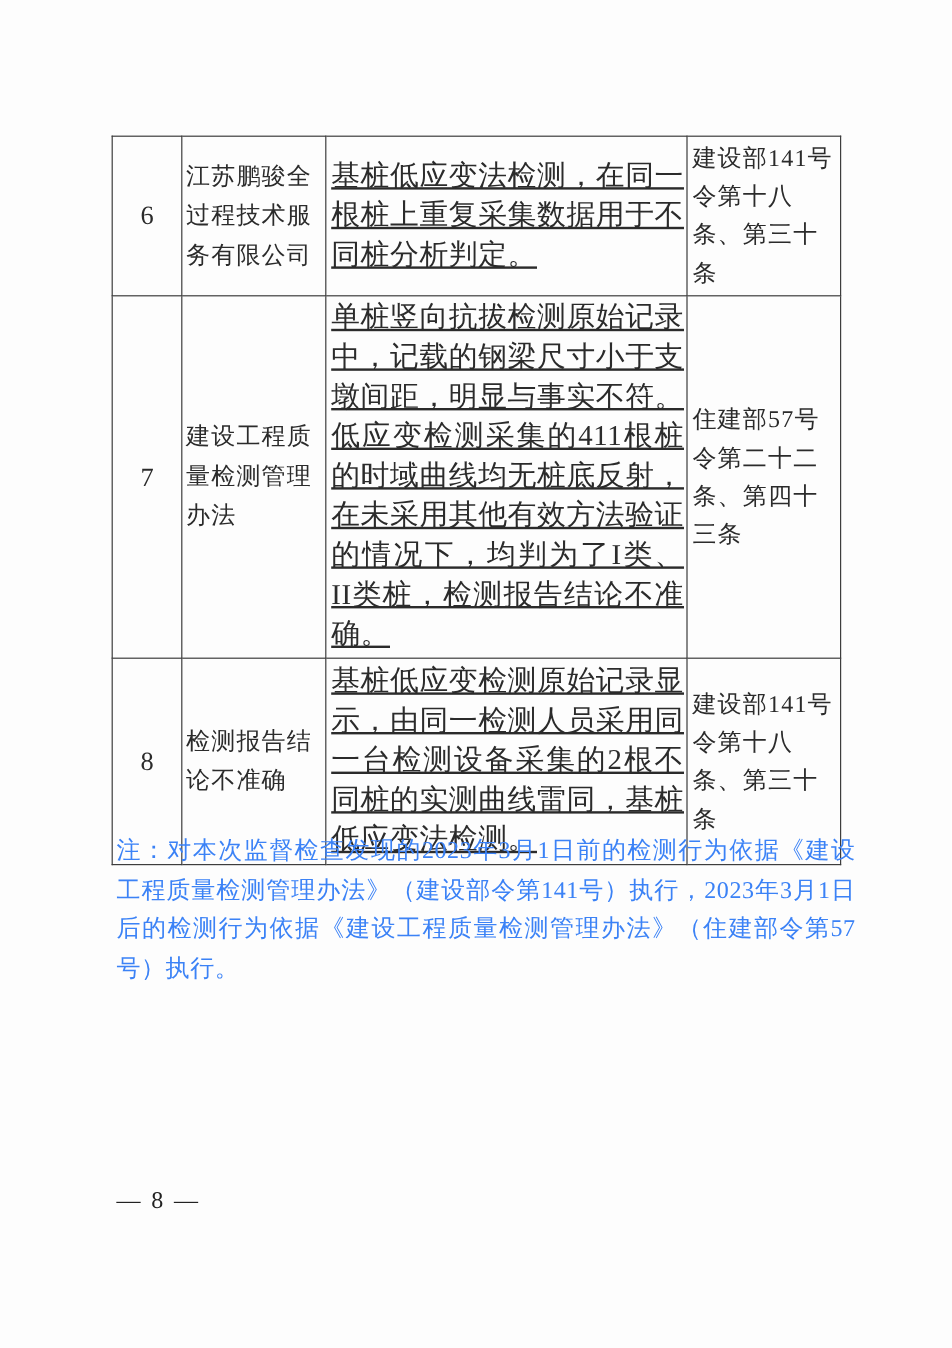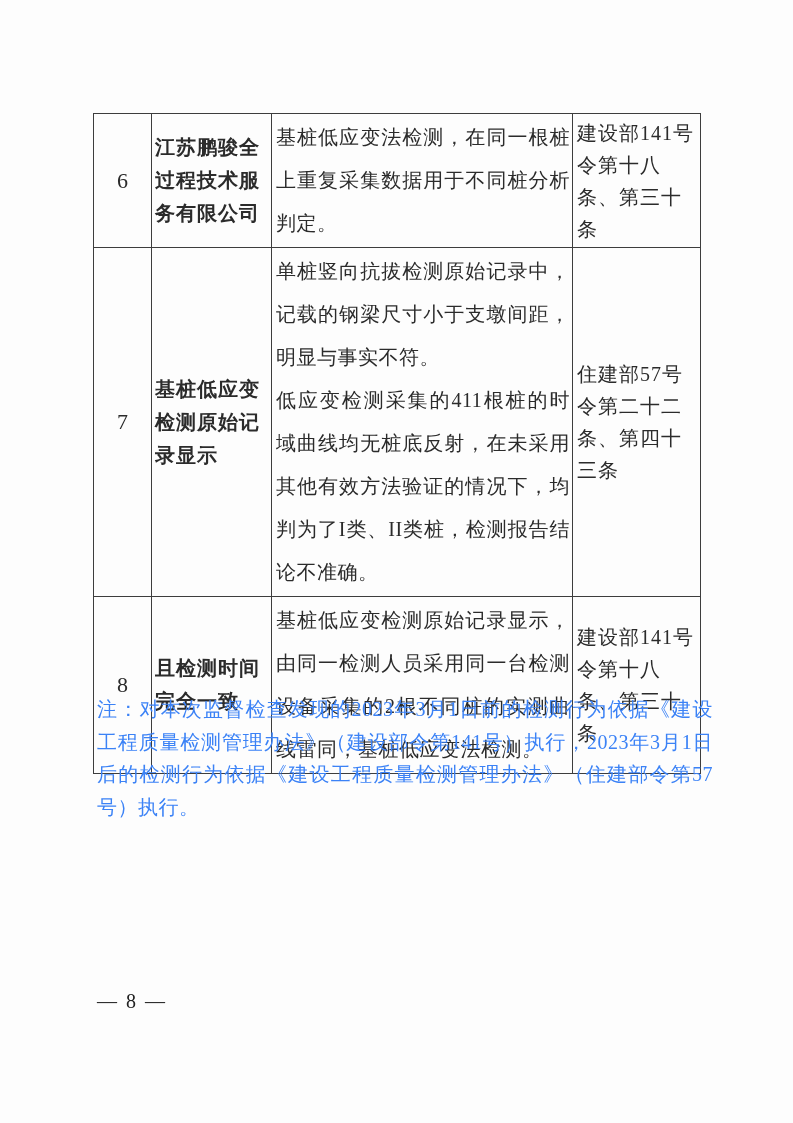--- a/index.html
+++ b/index.html
@@ -34,29 +34,29 @@
   tr.row-8 { height: 172px; }
   td.c-num {
     text-align: center;
     font-size: 22px;
   }
   td.c-company {
     font-size: 20px;
     line-height: 33px;
     padding: 2px 1px 2px 3px;
     letter-spacing: 1px;
-    font-weight: bold;
   }
   td.c-desc {
-    font-size: 20px;
-    line-height: 43px;
+    font-size: 24px;
+    line-height: 33px;
     padding: 2px 2px 2px 4px;
     letter-spacing: 0.5px;
     white-space: pre-line;
     text-align: justify;
+    text-decoration: underline;
   }
   td.c-basis {
     font-size: 20px;
     line-height: 32px;
     padding: 2px 1px 2px 4px;
     letter-spacing: 1px;
   }
   .note {
     position: absolute;
     left: 97px;
@@ -91,28 +91,28 @@
     </colgroup>
     <tbody>
       <tr class="row-6">
         <td class="c-num">6</td>
         <td class="c-company">江苏鹏骏全过程技术服务有限公司</td>
         <td class="c-desc">基桩低应变法检测，在同一根桩上重复采集数据用于不同桩分析判定。</td>
         <td class="c-basis">建设部141号令第十八条、第三十条</td>
       </tr>
       <tr class="row-7">
         <td class="c-num">7</td>
-        <td class="c-company">基桩低应变检测原始记录显示</td>
+        <td class="c-company">建设工程质量检测管理办法</td>
         <td class="c-desc">单桩竖向抗拔检测原始记录中，记载的钢梁尺寸小于支墩间距，明显与事实不符。
 低应变检测采集的411根桩的时域曲线均无桩底反射，在未采用其他有效方法验证的情况下，均判为了I类、II类桩，检测报告结论不准确。</td>
         <td class="c-basis">住建部57号令第二十二条、第四十三条</td>
       </tr>
       <tr class="row-8">
         <td class="c-num">8</td>
-        <td class="c-company">且检测时间完全一致</td>
+        <td class="c-company">检测报告结论不准确</td>
         <td class="c-desc">基桩低应变检测原始记录显示，由同一检测人员采用同一台检测设备采集的2根不同桩的实测曲线雷同，基桩低应变法检测。</td>
         <td class="c-basis">建设部141号令第十八条、第三十条</td>
       </tr>
     </tbody>
   </table>
 
   <div class="note">注：对本次监督检查发现的2023年3月1日前的检测行为依据《建设工程质量检测管理办法》（建设部令第141号）执行，2023年3月1日后的检测行为依据《建设工程质量检测管理办法》（住建部令第57号）执行。</div>
 
   <div class="pageno">— 8 —</div>
 

